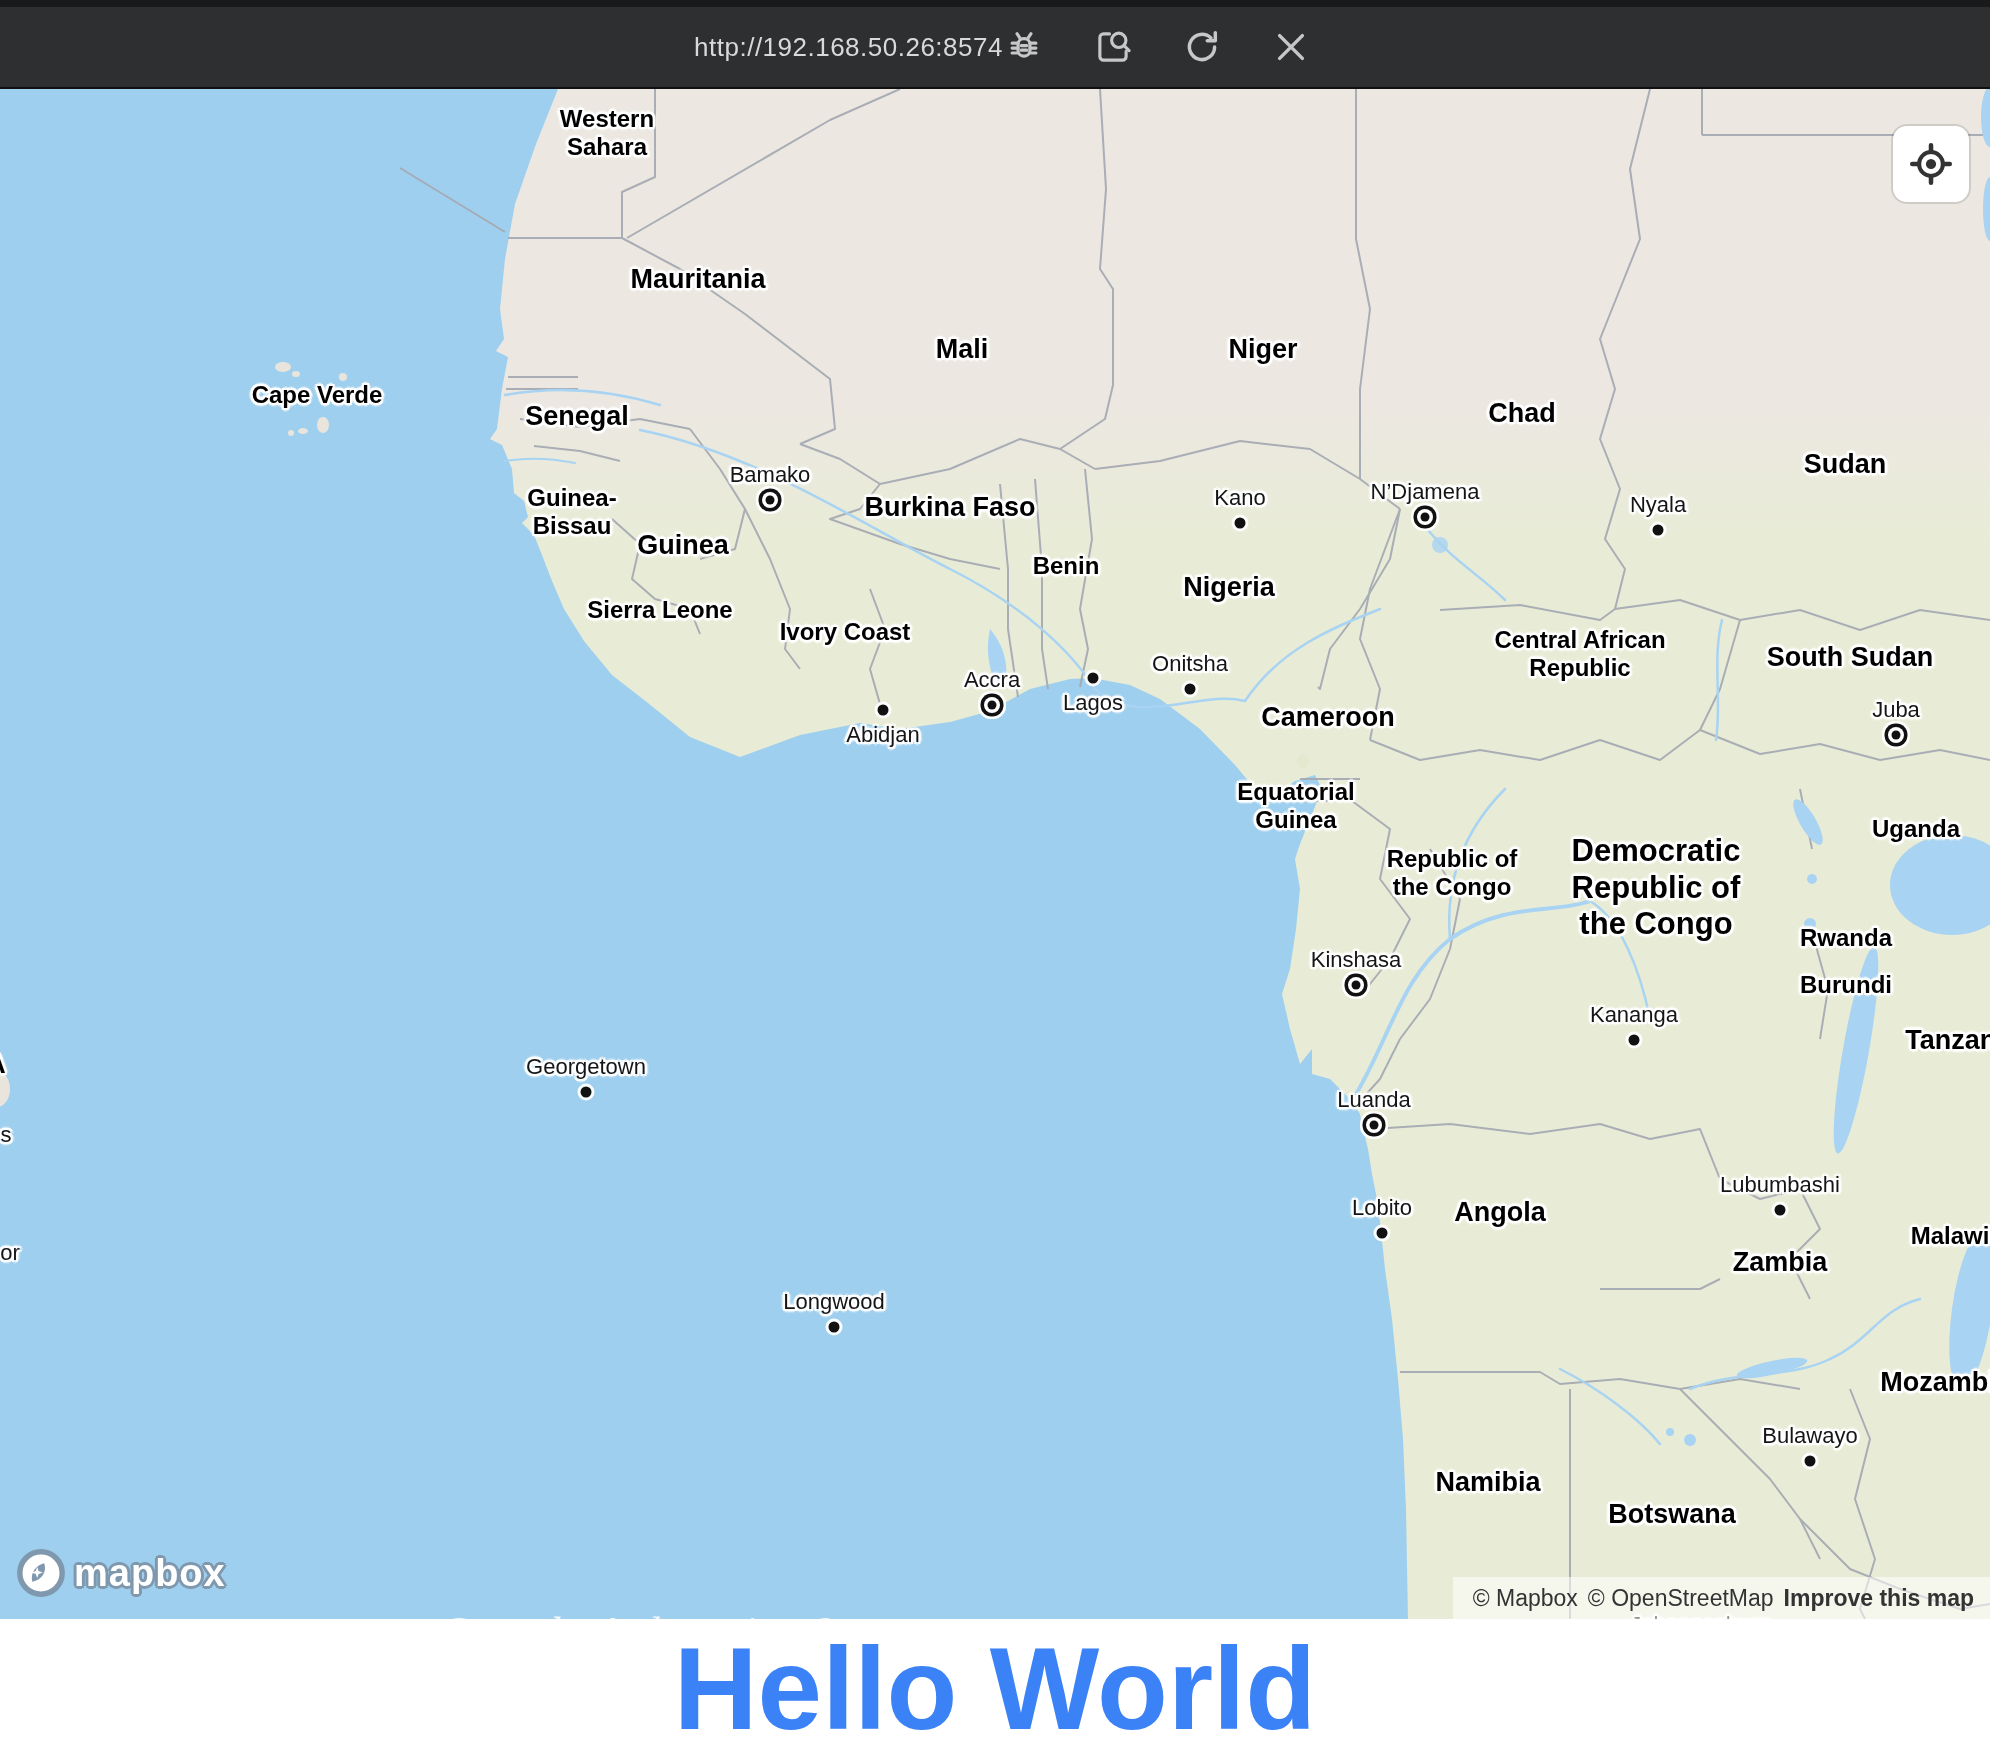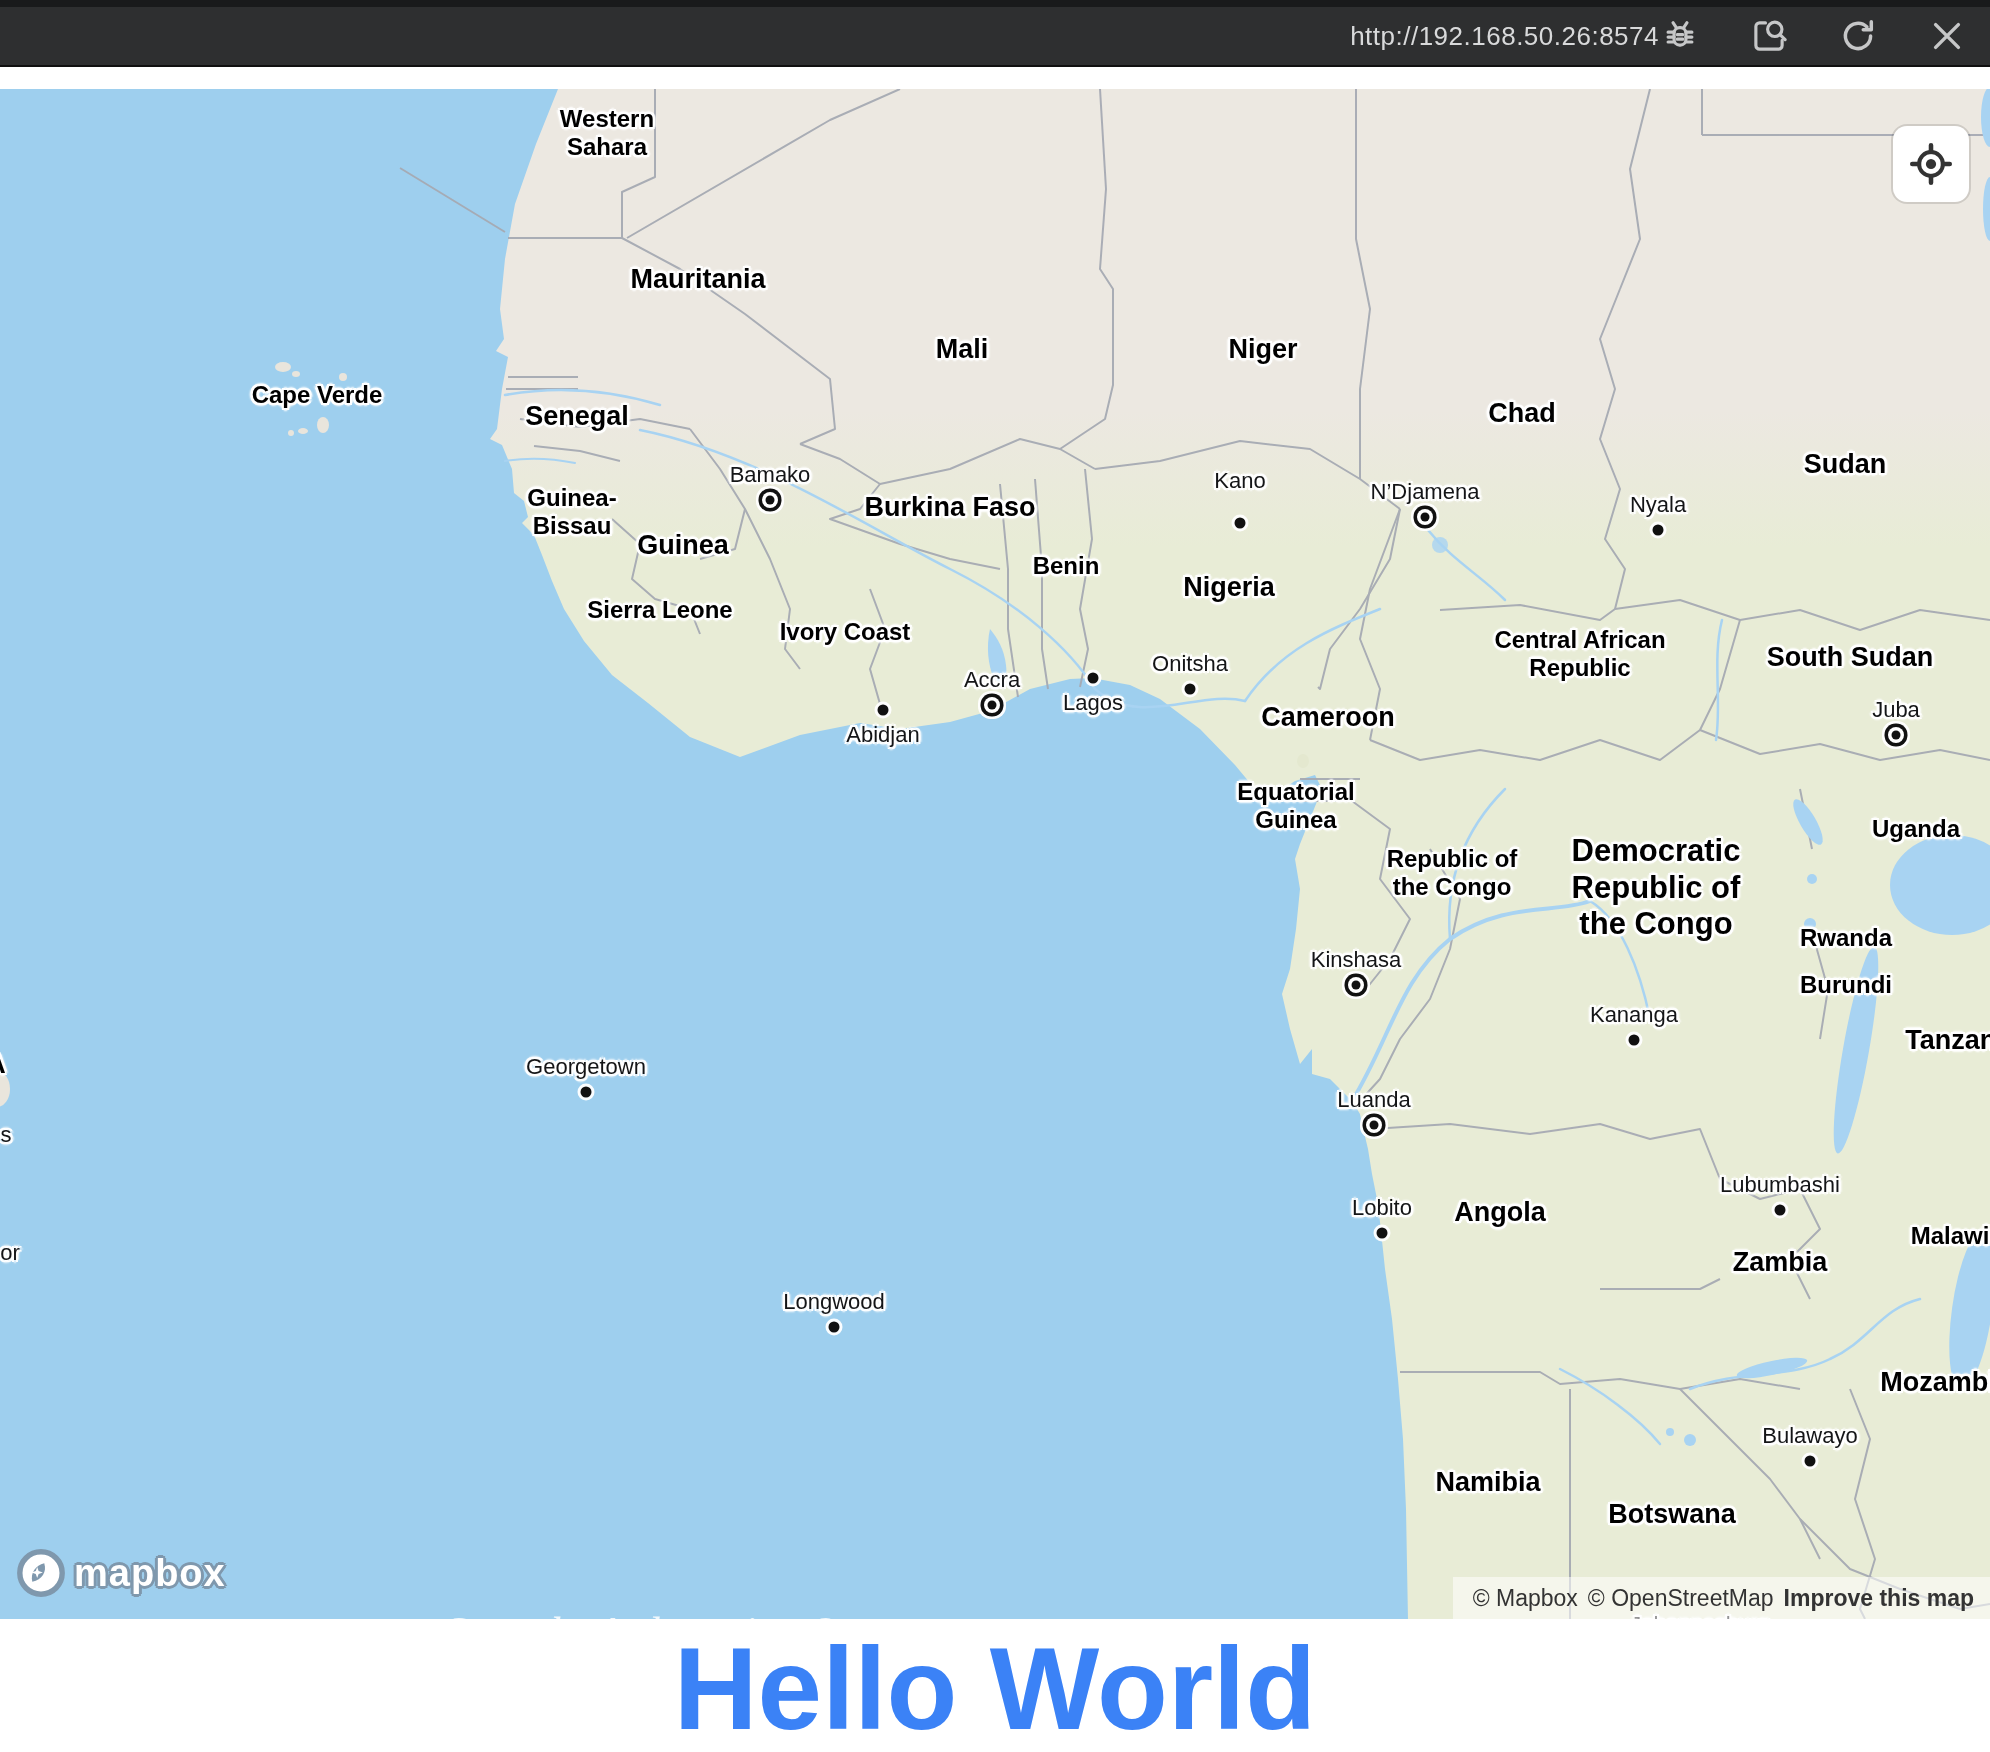--- a/index.html
+++ b/index.html
@@ -2,23 +2,23 @@
 <html><head>
 <meta charset="utf-8">
 <style>
   html,body{margin:0;padding:0;}
   body{
     width:1990px;height:1752px;position:relative;overflow:hidden;
     font-family:"Liberation Sans", sans-serif;background:#fff;
   }
   
   .browser-bar{
-    position:absolute;left:0;top:0;width:1990px;height:67px;
+    position:absolute;left:0;top:0;width:1990px;height:89px;
     background:#2e2f30;border-top:7px solid #191a1b;border-bottom:2px solid #101010;
-    box-sizing:border-box;display:flex;align-items:center;justify-content:flex-end;
+    box-sizing:border-box;display:flex;align-items:center;justify-content:center;
   }
   .url-text{
     margin-left:38px;font-size:26px;color:#d8d9da;letter-spacing:0.5px;
     white-space:nowrap;
   }
   .bar-icons{display:flex;align-items:center;gap:47px;padding-right:22px;}
   .bar-icon{width:42px;height:42px;display:block;cursor:pointer;}
   .bar-icon svg{width:42px;height:42px;display:block;}
   
   .map{
@@ -284,21 +284,21 @@
       <div class="map-label country-label" style="left: 1962px; top: 952px;">Tanzania</div>
       <div class="map-label country-label small" style="left: 1950px; top: 1147px;">Malawi</div>
       <div class="map-label country-label" style="left: 1962px; top: 1294px;">Mozambique</div>
       <div class="map-label country-label" style="left: -4px; top: 976px;">A</div>
       <div class="map-label city-label" style="left: 6px; top: 1046px;">s</div>
       <div class="map-label city-label" style="left: 10px; top: 1164px;">or</div>
     </div>
   <div id="city-labels">
       <div class="map-label city-label" style="left: 770px; top: 386px;">Bamako</div>
       <span class="marker capital" style="left: 770px; top: 411px;"></span>
-      <div class="map-label city-label" style="left: 1240px; top: 392px;">Kano</div>
+      <div class="map-label city-label" style="left: 1240px; top: 409px;">Kano</div>
       <span class="marker dot" style="left: 1240px; top: 434px;"></span>
       <div class="map-label city-label" style="left: 1425px; top: 403px;">N’Djamena</div>
       <span class="marker capital" style="left: 1425px; top: 428px;"></span>
       <div class="map-label city-label" style="left: 1658px; top: 416px;">Nyala</div>
       <span class="marker dot" style="left: 1658px; top: 441px;"></span>
       <div class="map-label city-label" style="left: 992px; top: 591px;">Accra</div>
       <span class="marker capital" style="left: 992px; top: 616px;"></span>
       <div class="map-label city-label" style="left: 1190px; top: 575px;">Onitsha</div>
       <span class="marker dot" style="left: 1190px; top: 600px;"></span>
       <div class="map-label city-label" style="left: 1093px; top: 614px;">Lagos</div>

